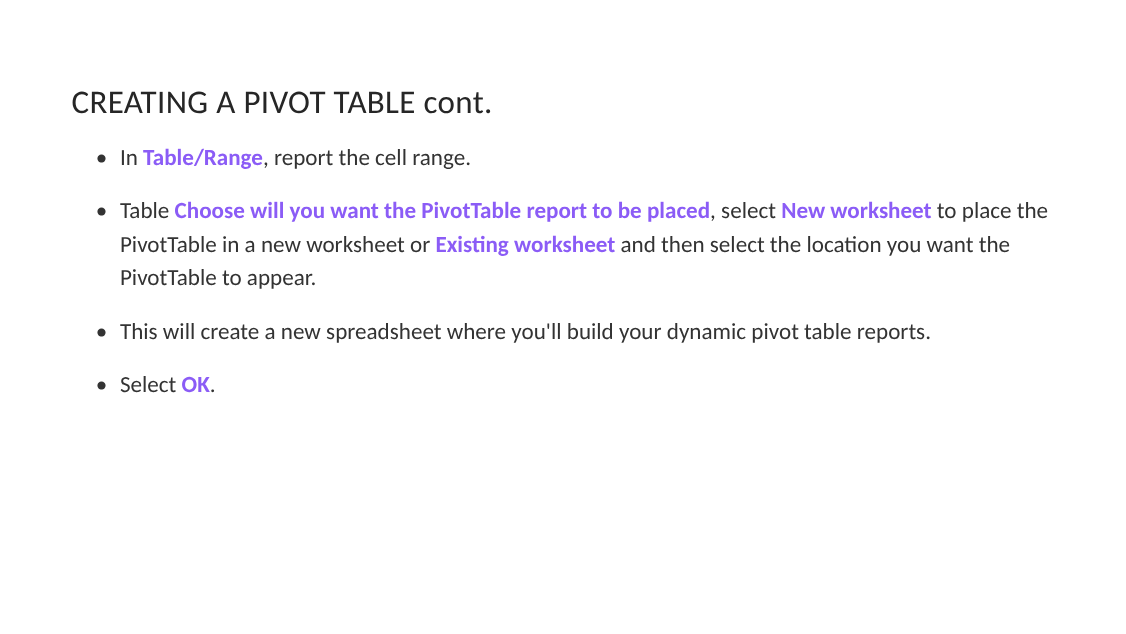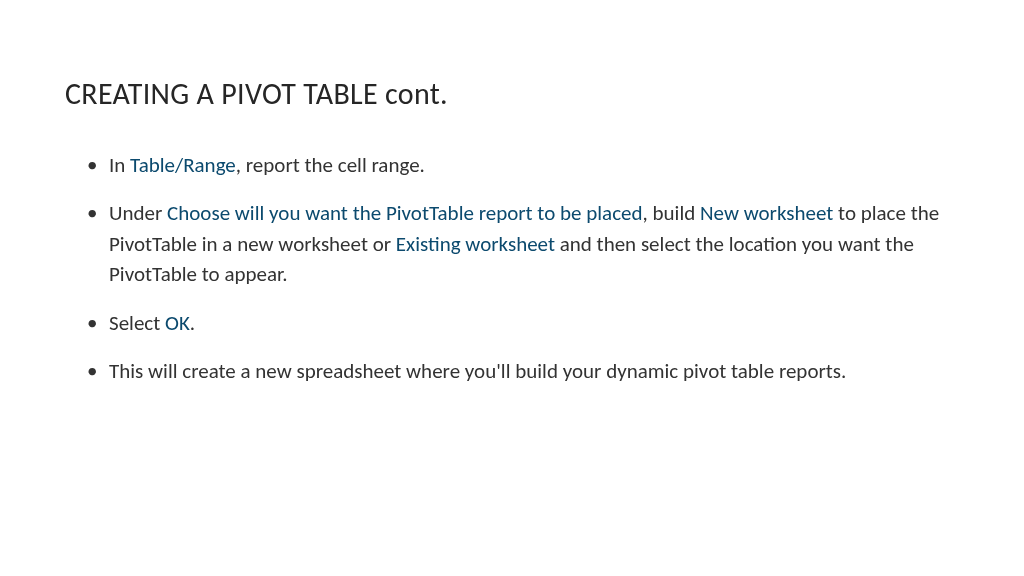--- a/index.html
+++ b/index.html
@@ -12,21 +12,21 @@
       height: 576px;
       background: #ffffff;
       font-family: Calibri, "Segoe UI", Arial, sans-serif;
       padding: 75px 65px 40px 65px;
       color: #333333;
     }
     .slide-title {
       font-size: 30px;
       font-weight: 400;
       color: #262626;
-      margin-bottom: 38px;
+      margin-bottom: 16px;
       letter-spacing: 0.3px;
     }
     .bullet-list {
       list-style: none;
       padding-left: 22px;
     }
     .bullet-item {
       position: relative;
       font-size: 21px;
       line-height: 1.45;
@@ -36,28 +36,28 @@
     }
     .bullet-item::before {
       content: "•";
       position: absolute;
       left: 0;
       top: 0;
       font-size: 21px;
       color: #333333;
     }
     .bold {
-      font-weight: 400;
-      color: #0c4a6e;
+      font-weight: 700;
+      color: #8b5cf6;
       text-align: center;
     }
   </style>
 </head>
 <body>
 
 <h1 class="slide-title">CREATING A PIVOT TABLE cont.</h1>
 
 <ul class="bullet-list">
   <li class="bullet-item"><span>In </span><span class="bold">Table/Range</span><span>, report the cell range.</span></li>
-  <li class="bullet-item"><span>Under </span><span class="bold">Choose will you want the PivotTable report to be placed</span><span>, build </span><span class="bold">New worksheet</span><span> to place the PivotTable in a new worksheet or </span><span class="bold">Existing worksheet</span><span> and then select the location you want the PivotTable to appear.</span></li>
+  <li class="bullet-item"><span>Table </span><span class="bold">Choose will you want the PivotTable report to be placed</span><span>, select </span><span class="bold">New worksheet</span><span> to place the PivotTable in a new worksheet or </span><span class="bold">Existing worksheet</span><span> and then select the location you want the PivotTable to appear.</span></li>
+  <li class="bullet-item"><span>This will create a new spreadsheet where you'll build your dynamic pivot table reports.</span></li>
   <li class="bullet-item"><span>Select </span><span class="bold">OK</span><span>.</span></li>
-  <li class="bullet-item"><span>This will create a new spreadsheet where you'll build your dynamic pivot table reports.</span></li>
 </ul>
 
 </body></html>

